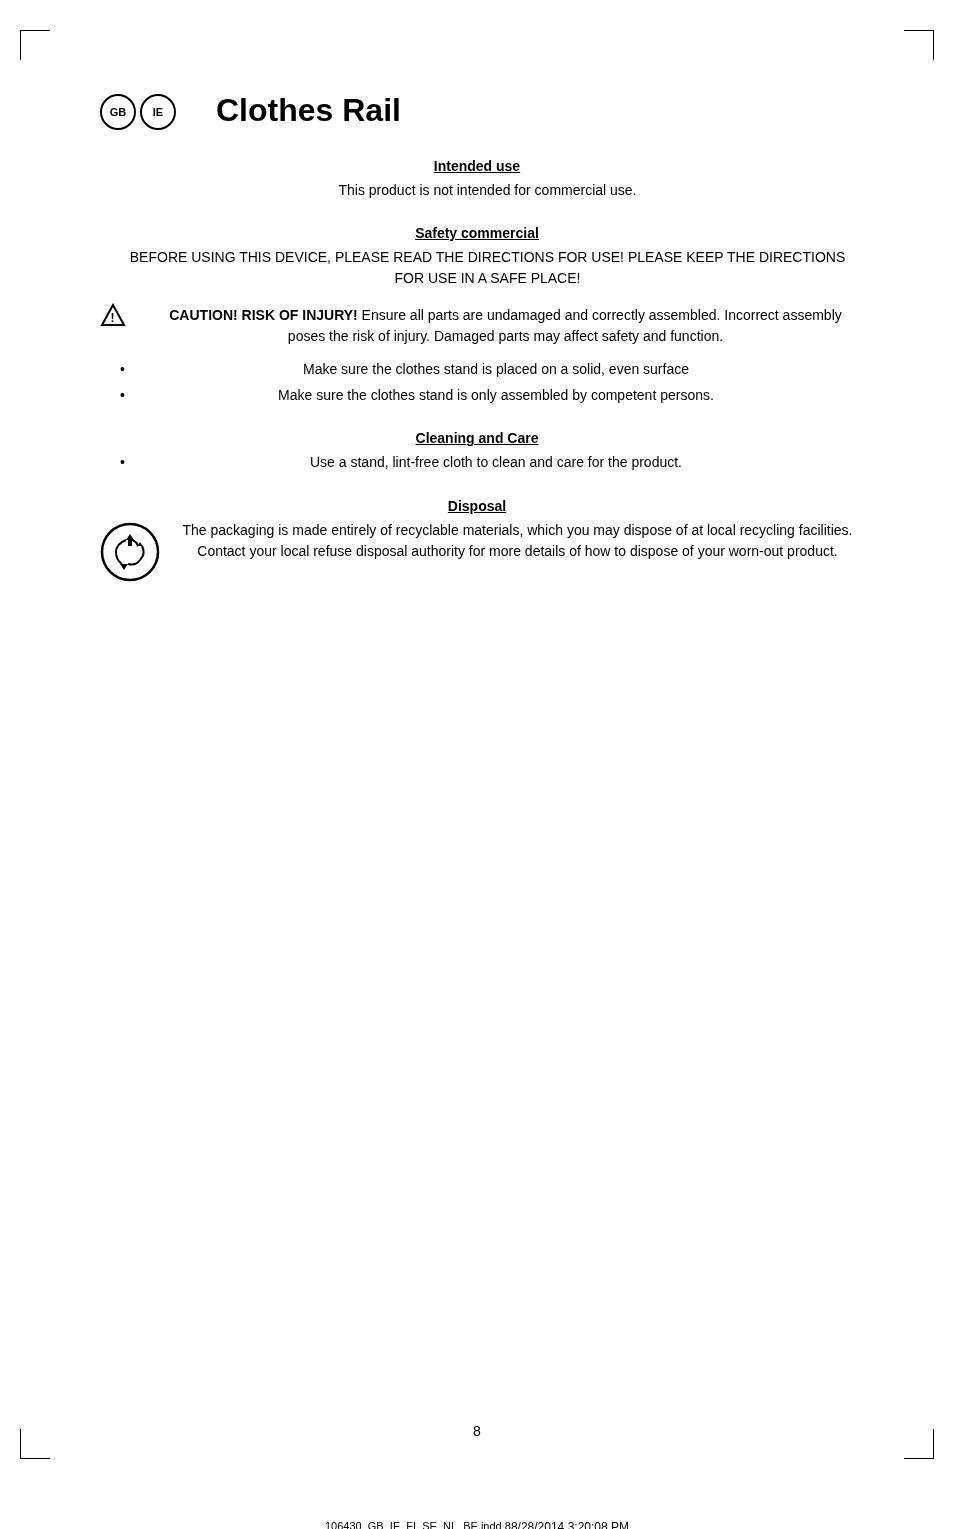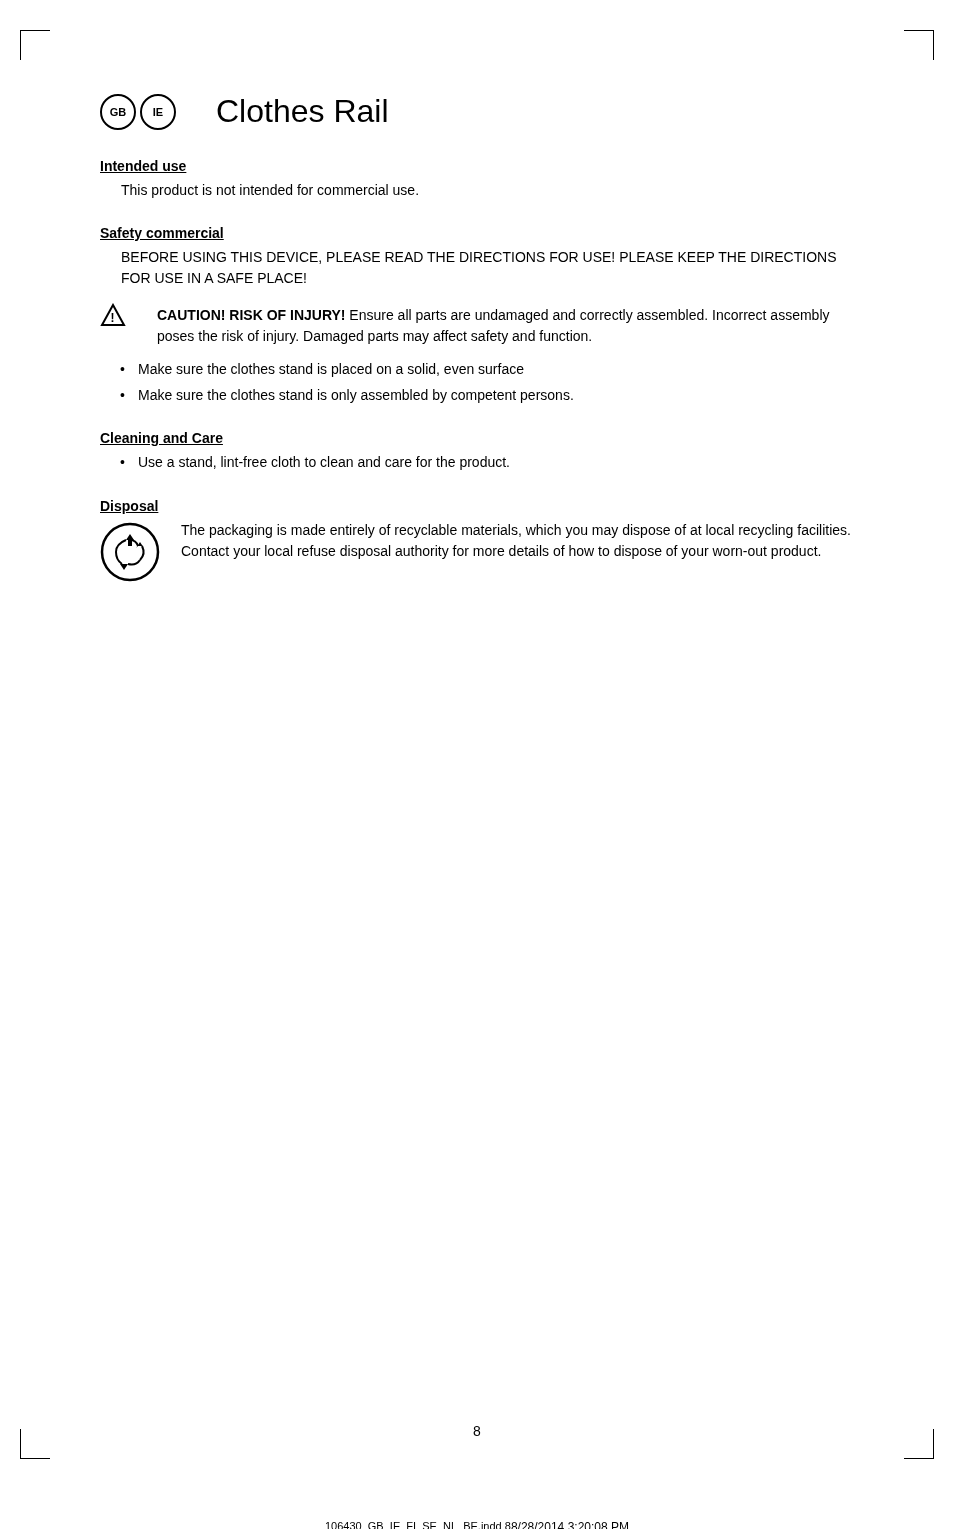--- a/index.html
+++ b/index.html
@@ -87,21 +87,21 @@
 
     
     .content {
       padding: 80px 100px 120px 100px;
       margin-top: 10px;
     }
 
     
     .header-row {
       display: flex;
-      align-items: flex-end;
+      align-items: center;
       margin-bottom: 28px;
     }
 
     .country-badges {
       display: flex;
       gap: 4px;
       margin-right: 40px;
       margin-top: 4px;
     }
 
@@ -113,35 +113,36 @@
       border-radius: 50%;
       width: 36px;
       height: 36px;
       font-size: 11px;
       font-weight: bold;
       font-family: Arial, Helvetica, sans-serif;
     }
 
     .page-title {
       font-size: 32px;
-      font-weight: normal;
+      font-weight: bold;
       font-family: Arial, Helvetica, sans-serif;
     }
 
     
     .section-heading {
       font-weight: bold;
       text-decoration: underline;
       margin-bottom: 6px;
       font-size: 14px;
     }
 
     
     .section {
       margin-bottom: 24px;
+      text-align: center;
     }
 
     .section p {
       font-size: 14px;
       line-height: 1.5;
       margin-left: 21px;
     }
 
     
     .safety-text {

